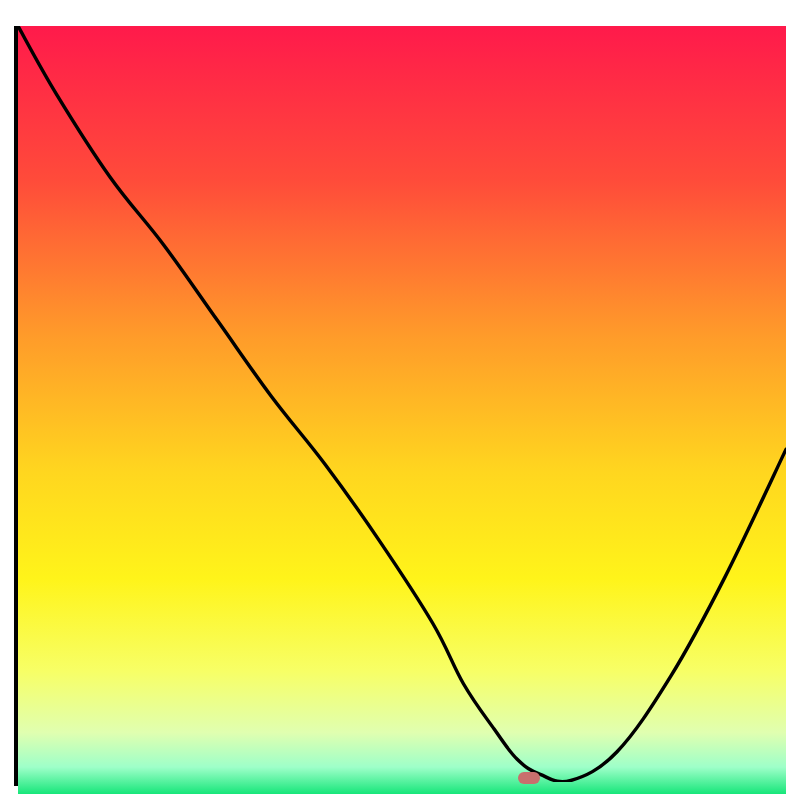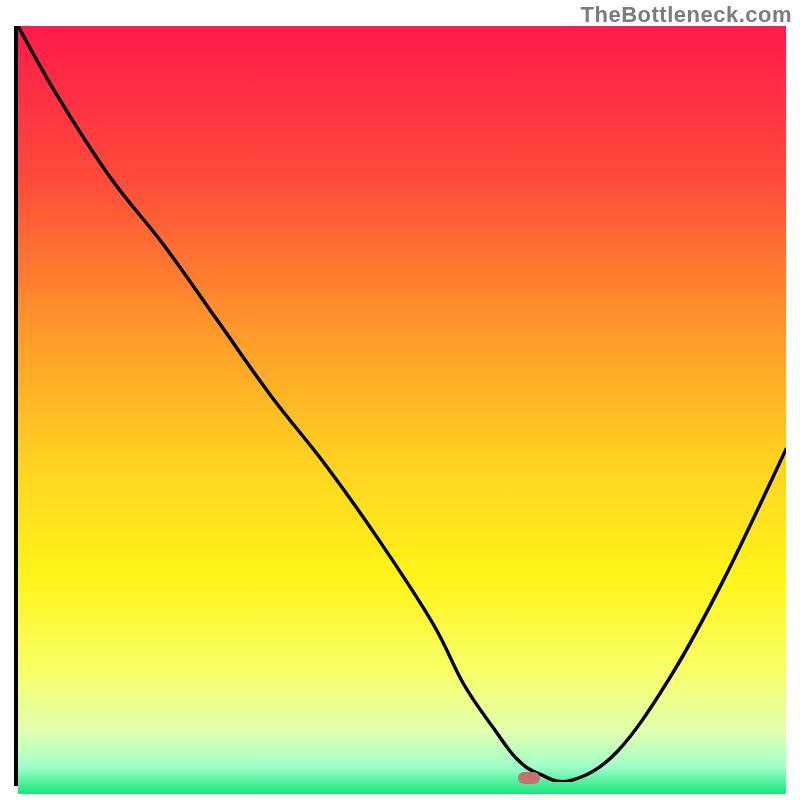--- a/index.html
+++ b/index.html
@@ -55,21 +55,20 @@
     height: 12px;
     border-radius: 6px;
     transform: translate(-50%, -50%);
   }
 </style>
 </head>
 <body>
 
 <div class="stage">
 
-  <div class="watermark">TheBottleneck.com</div>
 
   <div class="plot-frame">
 
     <svg class="gradient-fill" viewBox="0 0 100 100" preserveAspectRatio="none">
       <defs>
         <linearGradient id="bg-grad" x1="0" y1="0" x2="0" y2="1">
             <stop offset="0%" stop-color="#ff1a4b"></stop>
             <stop offset="20%" stop-color="#ff4b3a"></stop>
             <stop offset="40%" stop-color="#ff9a2a"></stop>
             <stop offset="57.99999999999999%" stop-color="#ffd61f"></stop>

